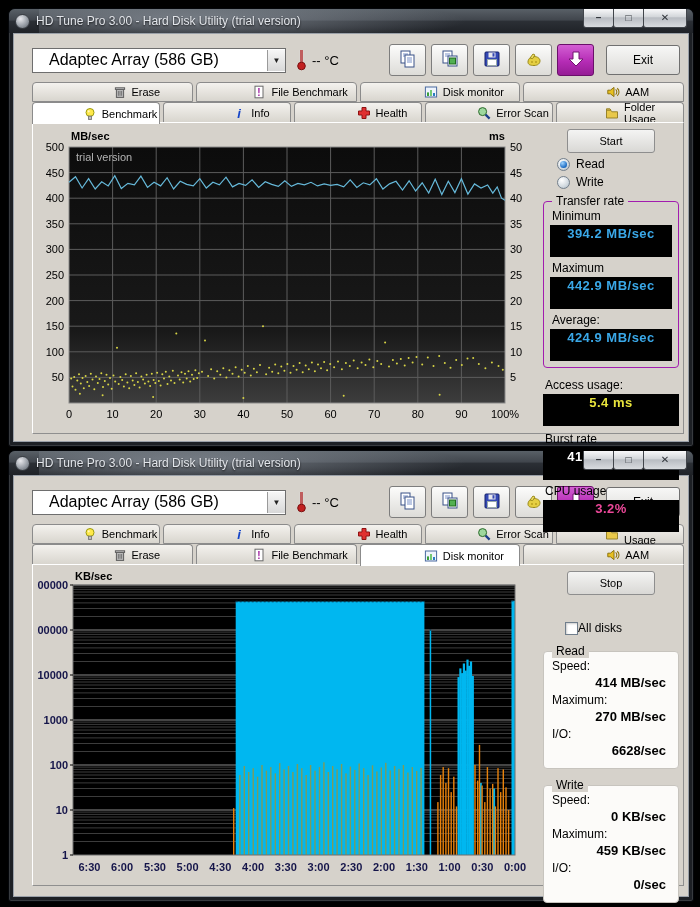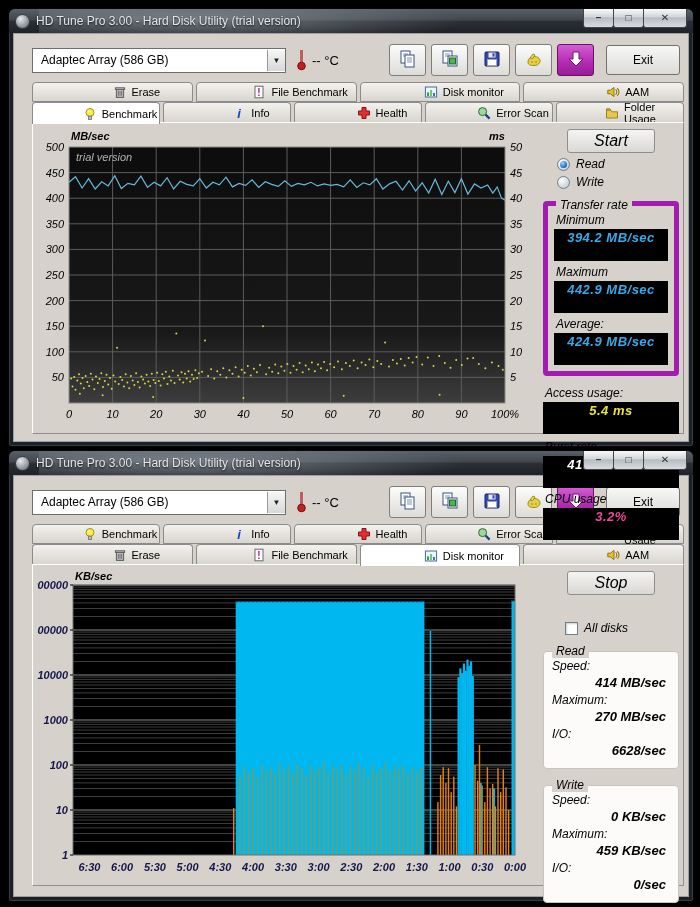--- a/index.html
+++ b/index.html
@@ -22,21 +22,21 @@
   .win-btn{width:29px;height:19px;margin-left:-1px;border:1px solid #41454b;border-top:none;
            border-radius:0 0 3px 3px;display:flex;align-items:center;justify-content:center;
            font-size:10px;font-weight:bold;color:#2e3238;
            background:linear-gradient(180deg,#fdfdfe 0%,#d4d7db 45%,#b8bcc2 52%,#d8dbdf 100%);}
   .win-btn.close{width:42px;}
   .client{position:absolute;left:4px;right:4px;top:24px;bottom:4px;background:#d6d2cb;
           border:1px solid #9aa0a8;box-sizing:border-box;}
   
   .toolbar{height:40px;display:flex;align-items:center;padding:6px 8px 0 18px;}
   .combo{width:252px;height:23px;background:#fff;border:1px solid #6e6e6e;display:flex;align-items:center;position:relative;}
-  .combo-text{padding-left:8px;font-size:12px;flex:1;}
+  .combo-text{padding-left:16px;font-size:16px;flex:1;}
   .combo-arrow{width:17px;height:21px;border-left:1px solid #9a9a9a;display:flex;align-items:center;justify-content:center;
                background:linear-gradient(180deg,#f6f6f6,#d8d8d8);font-size:8px;color:#222;}
   .thermo{margin-left:10px;}
   .temp-text{margin-left:5px;font-size:13px;}
   .tool-spacer{flex:1;}
   .tbtn{width:35px;height:30px;margin-left:5px;border:1px solid #7d7d7d;border-radius:3px;
         background:linear-gradient(180deg,#fcfcfb,#dddcd8);display:flex;align-items:center;justify-content:center;}
   .tbtn.download{background:linear-gradient(180deg,#d35fd3 0%,#b52cb5 55%,#951c95 100%);border-color:#6a106a;}
   .exit-btn{width:72px;height:28px;margin-left:12px;border:1px solid #707070;border-radius:3px;font-size:12px;
             background:linear-gradient(180deg,#f7f7f6,#dcdbd8);display:flex;align-items:center;justify-content:center;}
@@ -44,40 +44,40 @@
   .tabs{margin:2px 0 0 18px;width:652px;}
   .tabrow{display:flex;height:20px;gap:3px;}
   .tab{flex:1;display:flex;align-items:center;justify-content:center;gap:5px;font-size:11px;
        border:1px solid #8b8b8b;border-radius:4px 4px 0 0;position:relative;
        background:linear-gradient(180deg,#f4f2ee,#d8d5ce);padding-left:48px;}
   .tabrow.front .tab{border-bottom:none;}
   .tab.selected{background:#fff;z-index:3;margin-bottom:-1px;height:21px;}
   .tab .ticon{display:flex;align-items:center;}
   
   .content{margin-left:18px;width:652px;position:relative;background:#d6d2cb;box-sizing:border-box;
-           border:1px solid;border-color:#ffffff #8f8f8f #8f8f8f #ffffff;z-index:1;font-style:italic;}
+           border:1px solid;border-color:#ffffff #8f8f8f #8f8f8f #ffffff;z-index:1;}
   #win-top .content{height:312px;}
   #win-bottom .content{height:322px;}
   .chart-svg{position:absolute;left:4px;top:4px;}
   svg text{font-family:"Liberation Sans","DejaVu Sans",sans-serif;}
   
   .side{position:absolute;left:510px;top:6px;width:136px;}
-  .push-btn{width:86px;height:22px;margin:0 auto;border:1px solid #8e8e8e;border-radius:3px;font-size:16px;
+  .push-btn{width:86px;height:22px;margin:0 auto;border:1px solid #8e8e8e;border-radius:3px;font-size:11px;
             background:linear-gradient(180deg,#f4f4f3,#d9d8d5);display:flex;align-items:center;justify-content:center;}
   .radio-row{display:flex;align-items:center;gap:6px;margin:4px 0 0 14px;}
   .radio{width:13px;height:13px;border-radius:50%;border:1px solid #74808c;box-sizing:border-box;
          background:radial-gradient(circle at 35% 30%,#ffffff,#d2dae0 60%,#a8b6c2);position:relative;}
   .radio.sel::after{content:"";position:absolute;left:2px;top:2px;width:7px;height:7px;border-radius:50%;
          background:radial-gradient(circle at 35% 30%,#9fd4ff,#1a6ac2 70%,#0c4a92);}
-  .groupbox{border:5px solid #a21caf;border-radius:4px;margin-top:12px;padding:4px 6px 6px;position:relative;}
+  .groupbox{border:1px solid #a21caf;border-radius:4px;margin-top:12px;padding:4px 6px 6px;position:relative;}
   .groupbox .gtitle{position:absolute;top:-8px;left:8px;background:#d6d2cb;padding:0 4px;font-size:12px;}
   .fld-label{font-size:12px;margin:3px 0 2px 2px;}
   .val-box{height:32px;background:#000;font-size:13px;font-weight:bold;line-height:18px;text-align:center;
            letter-spacing:0.5px;margin-bottom:4px;}
-  .checkbox-row{display:flex;align-items:flex-end;gap:6px;margin:26px 0 0 22px;}
+  .checkbox-row{display:flex;align-items:flex-end;margin:26px 0 0 22px;}
   .checkbox{width:13px;height:13px;background:#fff;border:1px solid #707e8c;box-sizing:border-box;
             box-shadow:inset 1px 1px 2px rgba(0,0,0,0.2);}
   .wgroup{border:1px solid #c7c4be;border-radius:4px;background:#fcfbf9;margin-top:16px;
           padding:4px 8px 8px;position:relative;}
   .wgroup .gtitle{position:absolute;top:-8px;left:8px;background:#d6d2cb;padding:0 4px;font-size:12px;}
   .wgroup .fld-label{margin-left:0;}
   .wval{font-size:13px;font-weight:bold;text-align:right;padding-right:4px;margin-bottom:2px;}
 </style>
 </head>
 <body>

